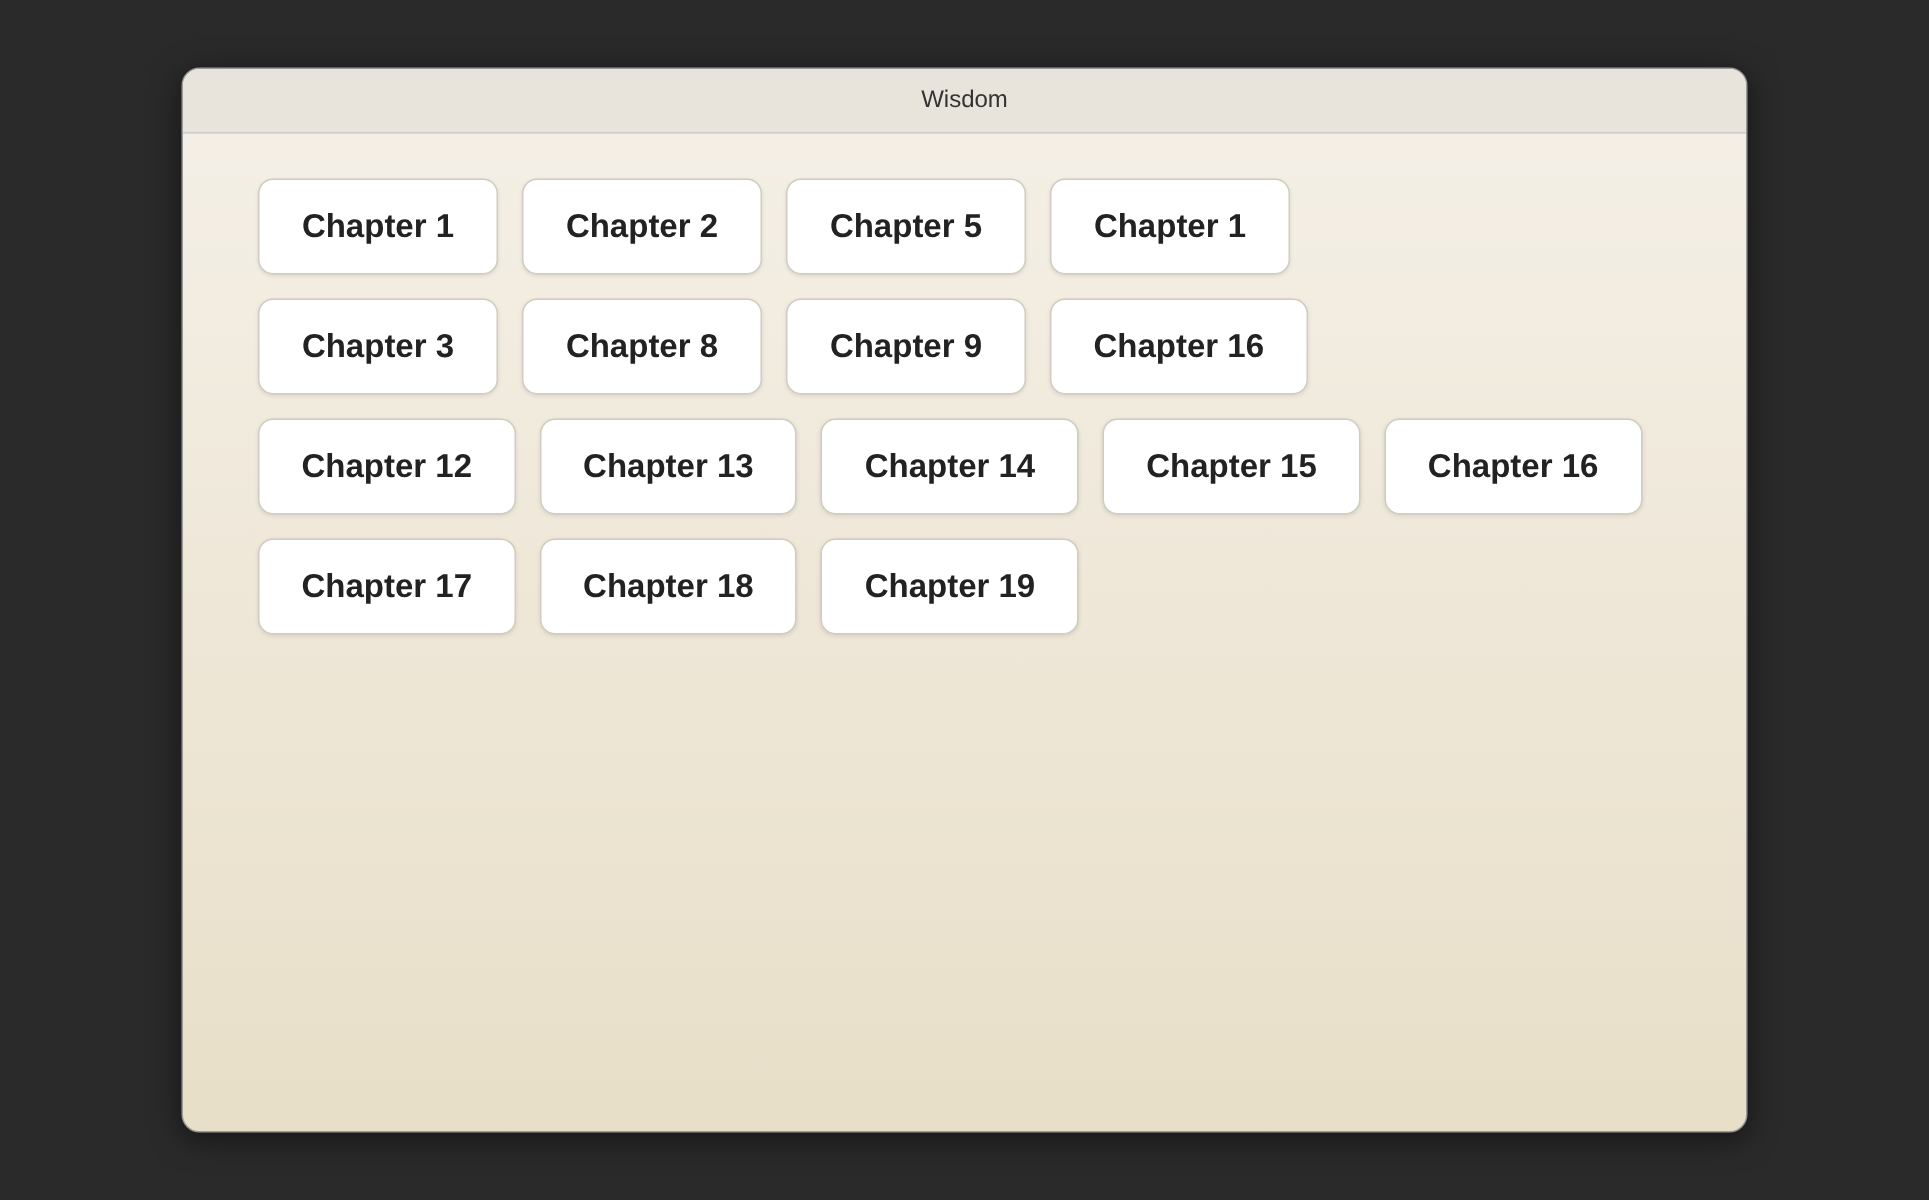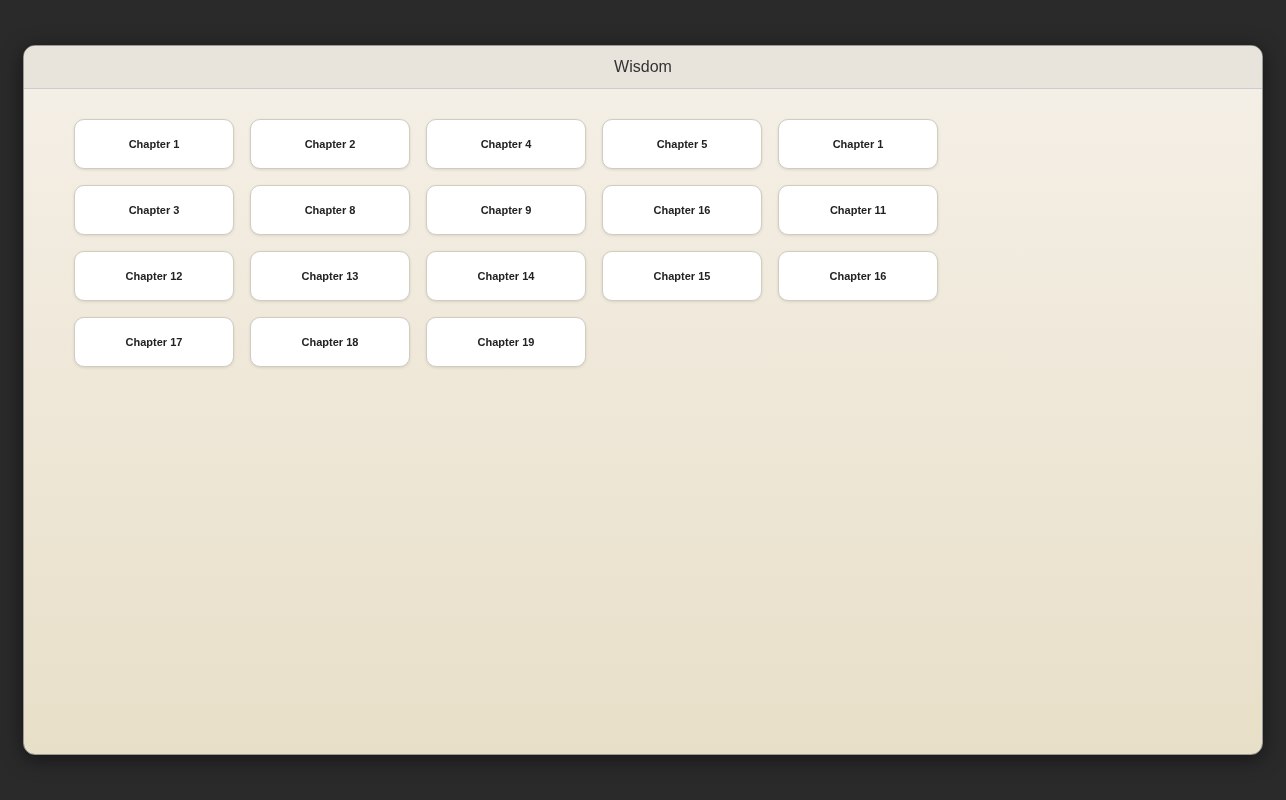--- a/index.html
+++ b/index.html
@@ -12,21 +12,21 @@
       width: 1286px;
       height: 800px;
       background: #2a2a2a;
       display: flex;
       align-items: center;
       justify-content: center;
       font-family: -apple-system, BlinkMacSystemFont, 'Helvetica Neue', Arial, sans-serif;
     }
 
     .window {
-      width: 1240px;
+      width: 1044px;
       height: 710px;
       background: linear-gradient(to bottom, #f5f0e8 0%, #e8dfc8 100%);
       border-radius: 12px;
       border: 1px solid #999;
       overflow: hidden;
       box-shadow: 0 4px 20px rgba(0,0,0,0.5);
     }
 
     .title-bar {
       background: #e8e4dc;
@@ -55,50 +55,48 @@
       flex-wrap: nowrap;
     }
 
     .chapter-btn {
       background: #ffffff;
       border: 1px solid #d0ccc0;
       border-radius: 10px;
       padding: 18px 28px;
       min-width: 160px;
       text-align: center;
-      font-size: 11px;
+      font-size: 22px;
       font-weight: 600;
       color: #222;
       cursor: pointer;
       box-shadow: 0 1px 3px rgba(0,0,0,0.1);
       transition: background 0.15s;
     }
   </style>
 </head>
 <body>
 
 <div class="window">
   <div class="title-bar">
     <span class="title-bar-text">Wisdom</span>
   </div>
   <div class="content" id="chapter-grid">
 
   <div class="chapter-row">
         <button class="chapter-btn">Chapter 1</button>
         <button class="chapter-btn">Chapter 2</button>
-        <button class="chapter-btn">Chapter 4</button>
         <button class="chapter-btn">Chapter 5</button>
         <button class="chapter-btn">Chapter 1</button>
       </div>
       <div class="chapter-row">
         <button class="chapter-btn">Chapter 3</button>
         <button class="chapter-btn">Chapter 8</button>
         <button class="chapter-btn">Chapter 9</button>
         <button class="chapter-btn">Chapter 16</button>
-        <button class="chapter-btn">Chapter 11</button>
       </div>
       <div class="chapter-row">
         <button class="chapter-btn">Chapter 12</button>
         <button class="chapter-btn">Chapter 13</button>
         <button class="chapter-btn">Chapter 14</button>
         <button class="chapter-btn">Chapter 15</button>
         <button class="chapter-btn">Chapter 16</button>
       </div>
       <div class="chapter-row">
         <button class="chapter-btn">Chapter 17</button>

